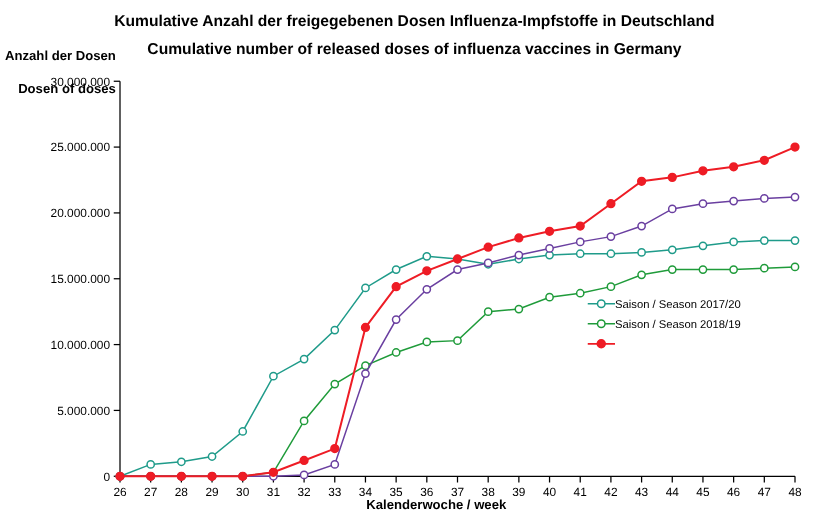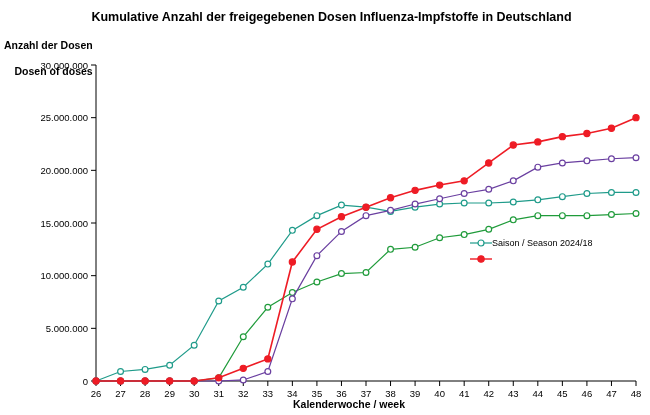--- a/index.html
+++ b/index.html
@@ -63,20 +63,21 @@
     font-size:9px; line-height:14px; white-space:nowrap;
   }
 </style>
 </head>
 <body>
 
 <div id="chart-root">
 
   <div class="title-block">
     <div class="title-line">Kumulative Anzahl der freigegebenen Dosen Influenza-Impfstoffe in Deutschland</div>
+    <div class="title-line">Cumulative number of released doses of influenza vaccines in Germany</div>
   </div>
 
   <div class="axis-title-y">
     <span>Anzahl der Dosen</span><br>
     <span>Dosen of doses</span>
   </div>
 
   <div class="axis-title-x">Kalenderwoche / week</div>
 
   <svg id="plot" width="650" height="415">
@@ -249,21 +250,30 @@
     </svg>
 
   <div class="legend">
     <div class="legend-row">
       <span class="legend-marker">
         <svg width="22" height="14">
             <line x1="0" y1="7" x2="22" y2="7" stroke="#1f9b8a" stroke-width="1.2"></line>
             <circle cx="11" cy="7" r="3" fill="#ffffff" stroke="#1f9b8a" stroke-width="1.2"></circle>
           </svg>
       </span>
-      <span class="legend-label">Saison / Season 2024/18</span>
+      <span class="legend-label">Saison / Season 2017/20</span>
+    </div>
+    <div class="legend-row">
+      <span class="legend-marker">
+        <svg width="22" height="14">
+            <line x1="0" y1="7" x2="22" y2="7" stroke="#1f9b3a" stroke-width="1.2"></line>
+            <circle cx="11" cy="7" r="3" fill="#ffffff" stroke="#1f9b3a" stroke-width="1.2"></circle>
+          </svg>
+      </span>
+      <span class="legend-label">Saison / Season 2018/19</span>
     </div>
     <div class="legend-row">
       <span class="legend-marker">
         <svg width="22" height="14">
             <line x1="0" y1="7" x2="22" y2="7" stroke="#ee1c25" stroke-width="1.4"></line>
             <circle cx="11" cy="7" r="3.2" fill="#ee1c25" stroke="#ee1c25" stroke-width="1.2"></circle>
           </svg>
       </span>
     </div>
   </div>

